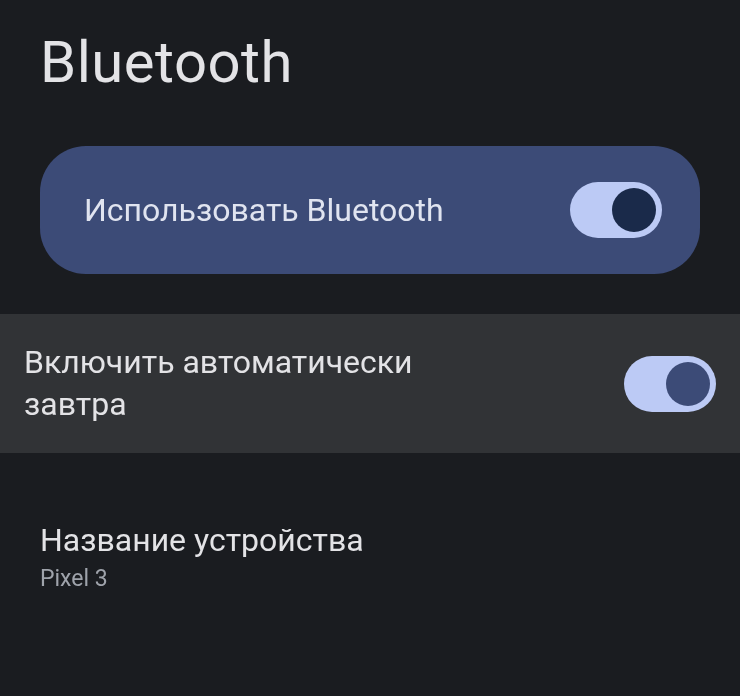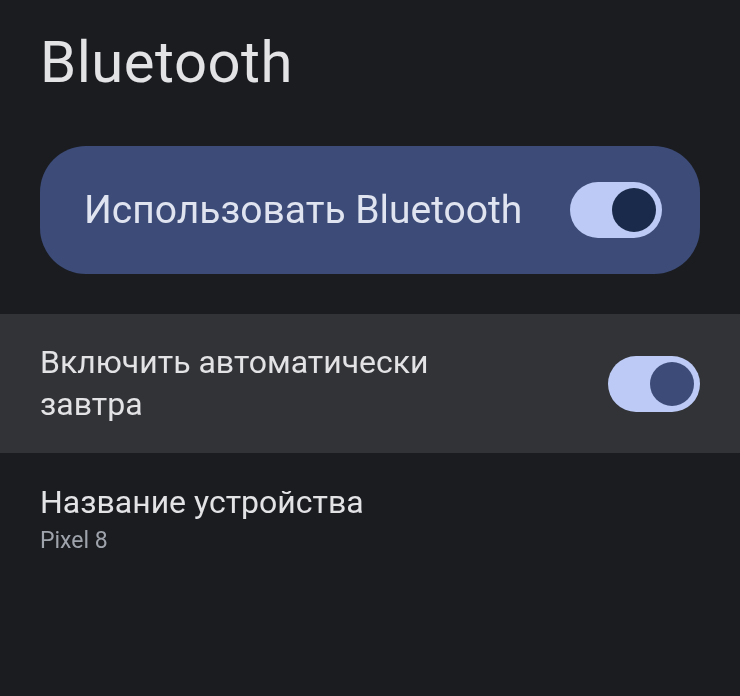--- a/index.html
+++ b/index.html
@@ -25,21 +25,21 @@
     .main-toggle-card {
       margin: 0 40px;
       background: #3c4b77;
       border-radius: 46px;
       padding: 36px 38px 36px 44px;
       display: flex;
       align-items: center;
       justify-content: space-between;
     }
     .main-toggle-label {
-      font-size: 39px;
+      font-size: 32px;
       font-weight: 400;
       color: #e0e4f0;
     }
     .toggle-switch {
       width: 92px;
       height: 56px;
       background: #bccaf5;
       border-radius: 28px;
       position: relative;
       flex-shrink: 0;
@@ -53,21 +53,21 @@
       width: 44px;
       height: 44px;
       border-radius: 50%;
       top: 6px;
       right: 6px;
       background: #1a2a4a;
     }
     .secondary-toggle-row {
       margin-top: 40px;
       background: rgba(255, 255, 255, 0.10);
-      padding: 28px 40px;
+      padding: 28px 24px;
       display: flex;
       align-items: center;
       justify-content: space-between;
       gap: 8px;
     }
     .secondary-toggle-label {
       font-size: 32px;
       font-weight: 400;
       color: #e3e3e6;
       line-height: 1.3;
@@ -85,20 +85,21 @@
       position: absolute;
       width: 44px;
       height: 44px;
       border-radius: 50%;
       top: 6px;
       right: 6px;
       background: #3c4b77;
     }
     .device-name-row {
       padding: 30px 40px;
+      margin-top: 38px;
     }
     .device-name-label {
       font-size: 32px;
       font-weight: 400;
       color: #e3e3e6;
       margin-bottom: 6px;
     }
     .device-name-value {
       font-size: 23px;
       font-weight: 400;
@@ -119,14 +120,14 @@
 
 <div class="secondary-toggle-row">
   <span class="secondary-toggle-label">Включить автоматически завтра</span>
   <div class="secondary-toggle-switch">
     <div class="secondary-toggle-knob"></div>
   </div>
 </div>
 
 <div class="device-name-row">
   <div class="device-name-label">Название устройства</div>
-  <div class="device-name-value">Pixel 8</div>
+  <div class="device-name-value">Pixel 3</div>
 </div>
 
 </body></html>

